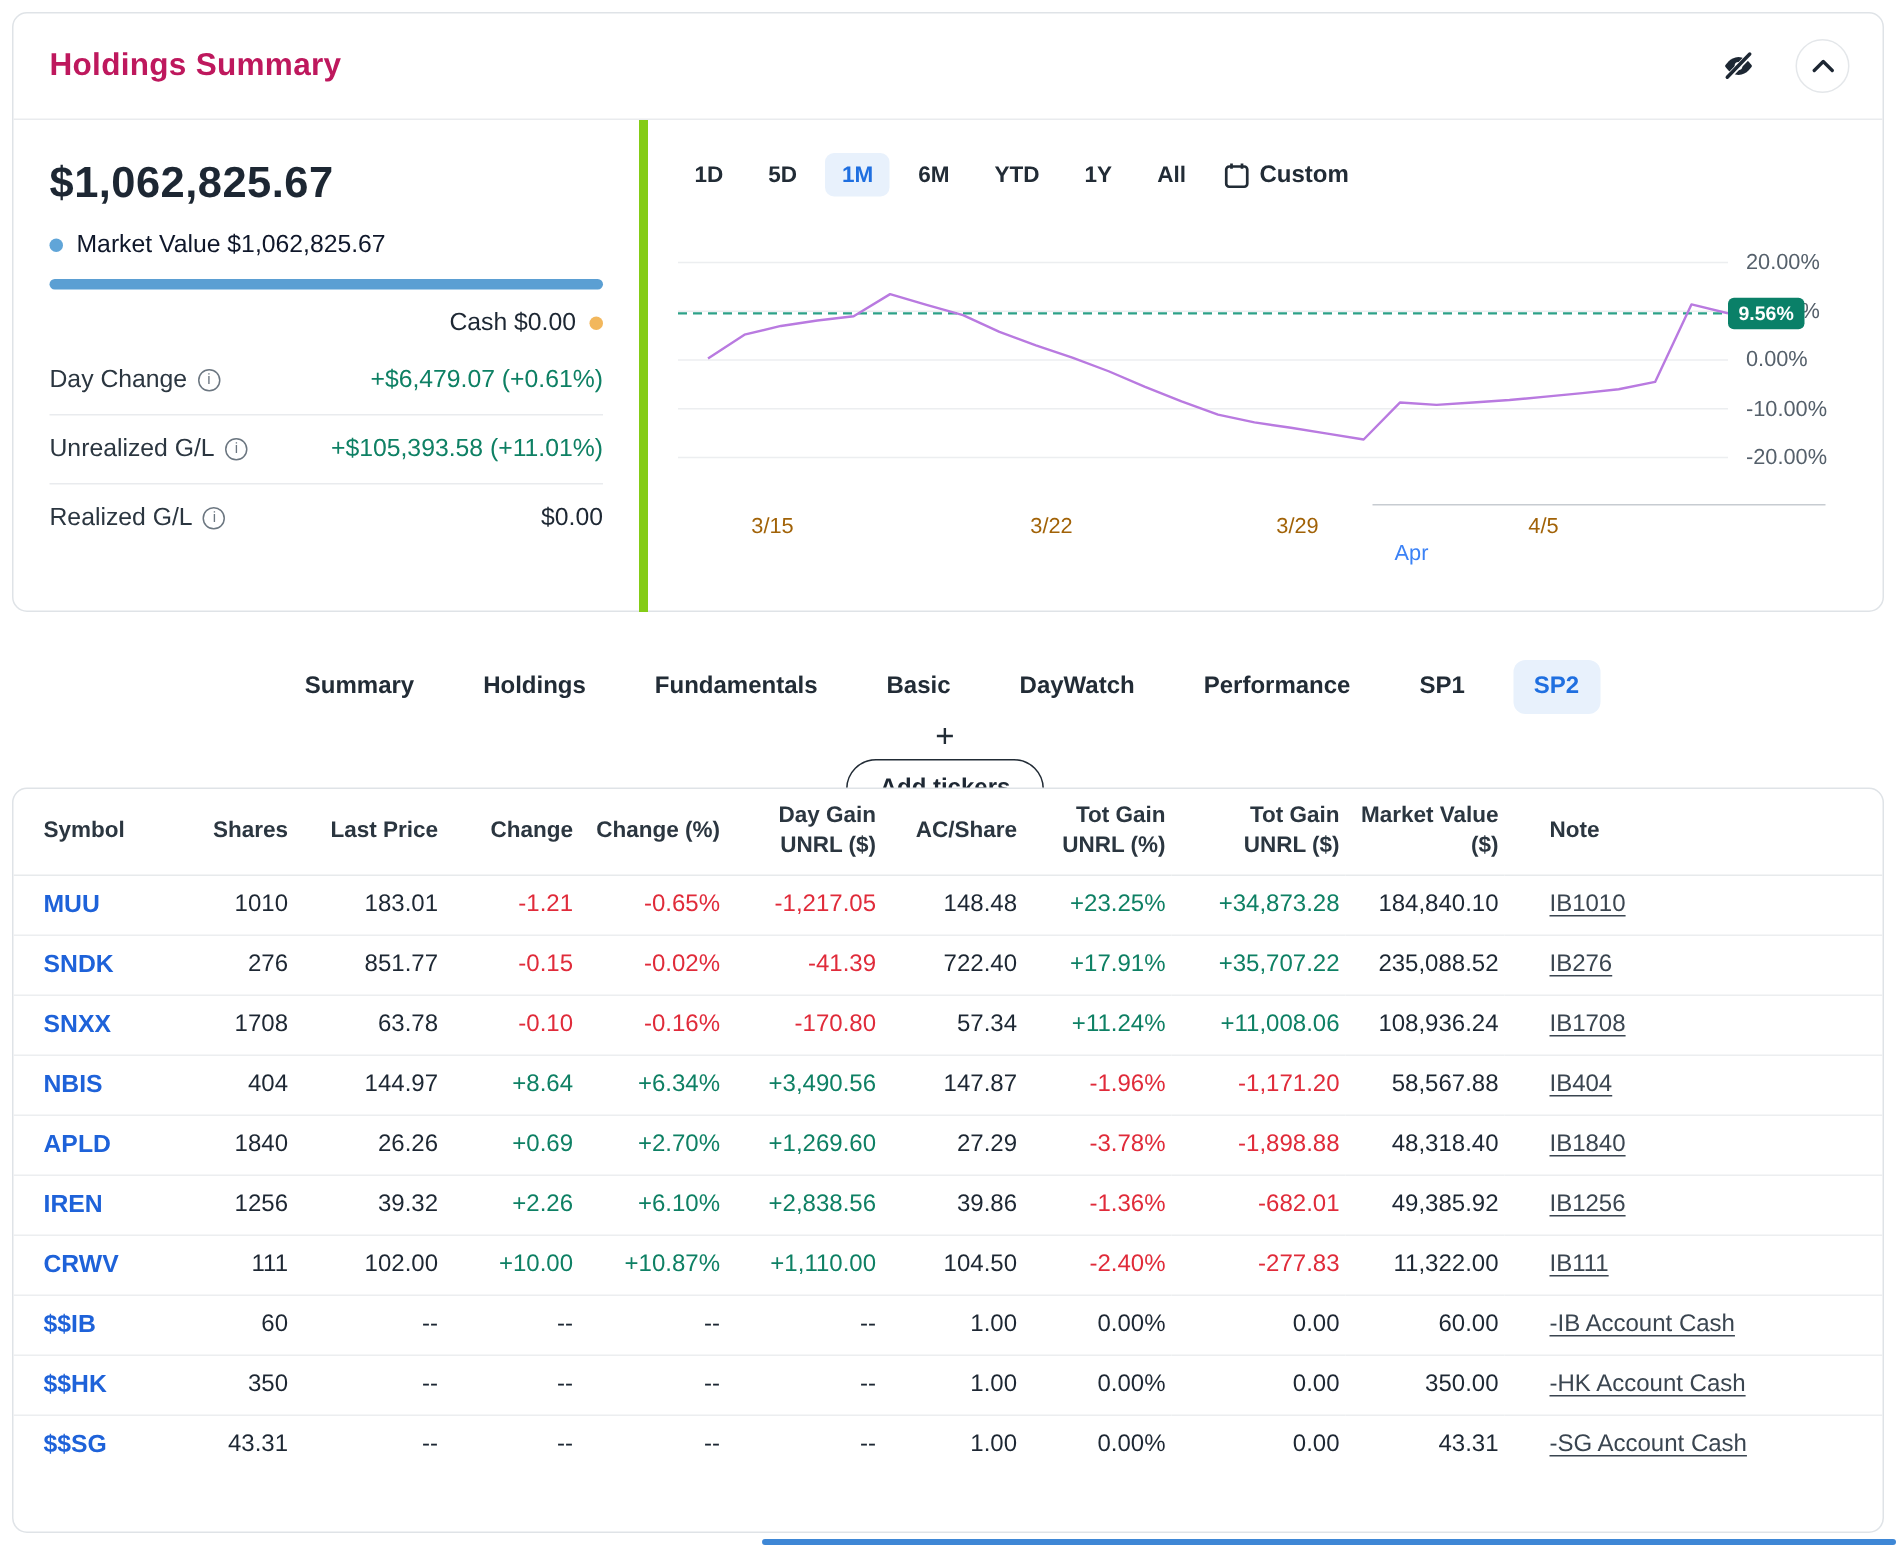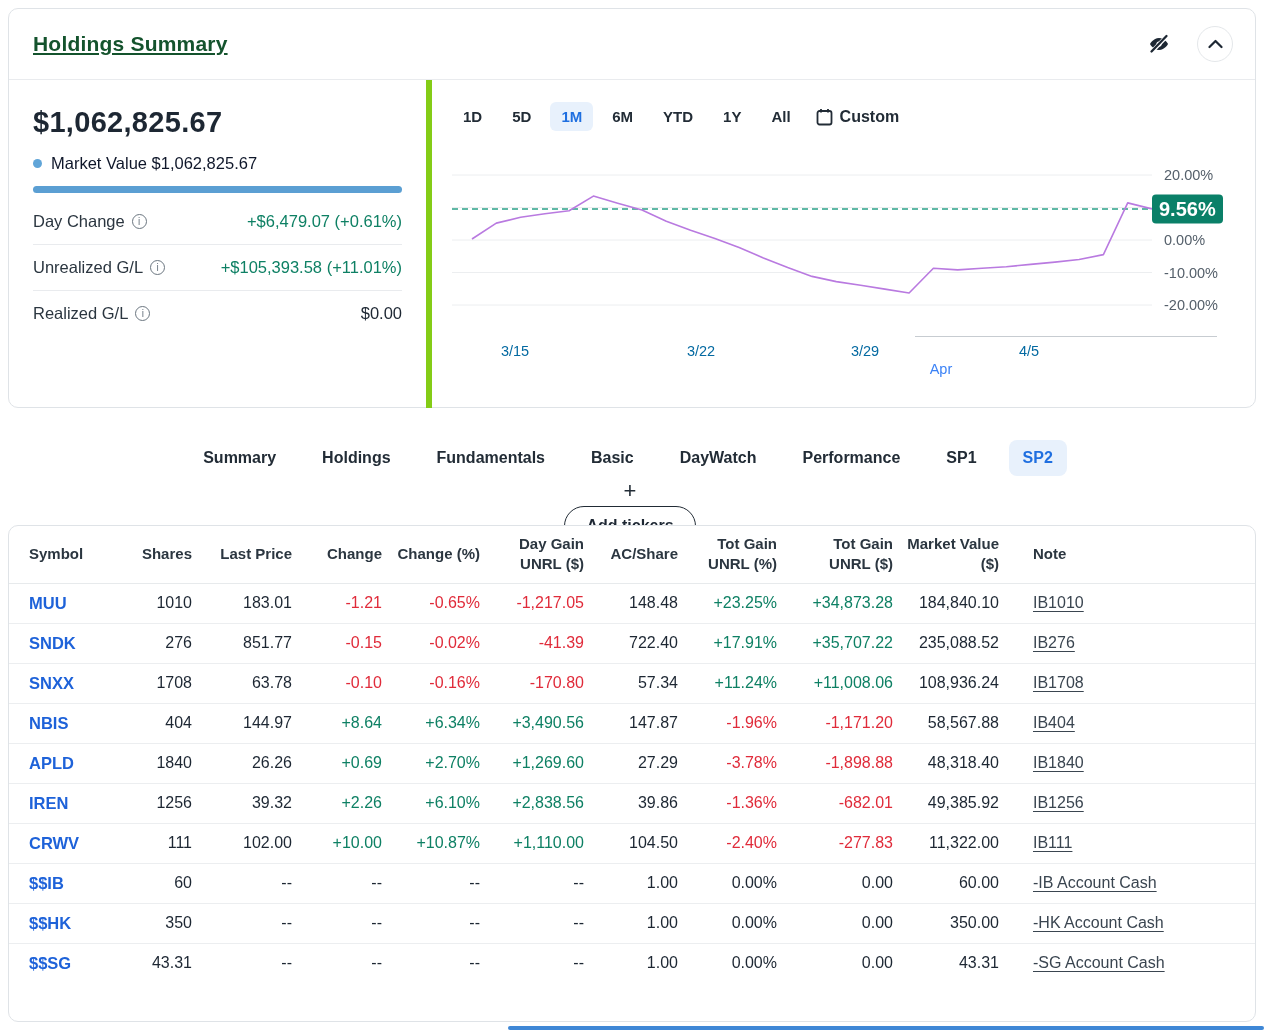--- a/index.html
+++ b/index.html
@@ -4,21 +4,21 @@
 <style>
   * { margin:0; padding:0; box-sizing:border-box; }
   html,body { background:#fff; }
   body { font-family:"Liberation Sans", sans-serif; color:#222c36; }
   .page { position:relative; width:1264px; height:1030px; background:#fff; overflow:hidden; }
 
   .card { position:absolute; left:8px; width:1248px; background:#fff; border:1px solid #dfe3e7; border-radius:10px; }
   .summary-card { top:8px; height:400px; }
 
   .card-header { height:71px; border-bottom:1px solid #e9ebee; display:flex; align-items:center; justify-content:space-between; padding:0 22px 0 24px; }
-  .card-header h1 { font-size:21px; font-weight:bold; color:#14532d; letter-spacing:.2px;text-decoration:underline; }
+  .card-header h1 { font-size:21px; font-weight:bold; color:#be185d; letter-spacing:.2px; }
   .header-actions { display:flex; align-items:center; gap:26px; }
   .icon-btn { display:inline-flex; cursor:pointer; color:#1d2733; }
   .collapse-btn { width:36px; height:36px; border-radius:50%; border:1px solid #e4e7ea; background:#fff; display:flex; align-items:center; justify-content:center; cursor:pointer; color:#1d2733; }
 
   .card-body { display:flex; height:328px; }
   .summary-left { width:423px; border-right:6px solid #84cc16; padding:26px 24px 16px 24px; }
   .total-value { font-size:29px; font-weight:bold; color:#1d2733; letter-spacing:.3px; }
   .mv-row { margin-top:15px; display:flex; align-items:center; gap:9px; font-size:16.5px; color:#0f172a; }
   .dot { width:9px; height:9px; border-radius:50%; display:inline-block; }
   .bar { margin-top:13px; height:7px; border-radius:4px; width:100%; }
@@ -32,24 +32,24 @@
 
   .chart-col { flex:1; padding:22px 0 0 20px; position:relative; }
   .range-tabs { display:flex; align-items:center; gap:8px; }
   .range-tab { font-size:15px; font-weight:bold; color:#222c36; padding:6px 11px; border-radius:6px; cursor:pointer; }
   .range-tab.active { color:#1f6fe0; background:#e8f1fc; }
   .custom-tab { display:flex; align-items:center; gap:7px; font-size:16px; font-weight:bold; color:#222c36; margin-left:6px; cursor:pointer; }
 
   .chart-wrap { position:relative; margin-top:34px; height:230px;text-decoration:underline; }
   .plot { position:absolute; left:0; top:0; width:700px; height:150px; }
   .y-label { position:absolute; left:712px; transform:translateY(-50%); font-size:14.5px; color:#55606b; white-space:nowrap; z-index:1; }
-  .x-label { position:absolute; top:178px; transform:translateX(-50%); font-size:14.5px; color:#0369a1; }
+  .x-label { position:absolute; top:178px; transform:translateX(-50%); font-size:14.5px; color:#a16207; }
   .apr-line { position:absolute; top:171px; left:463px; width:302px; height:1px; background:#c7ccd1; }
   .month-label { position:absolute; top:196px; left:471px; width:36px; text-align:center; font-size:14.5px; color:#3b82f6; }
-  .baseline-badge { position:absolute; left:700px; top:44px; transform:translateY(-50%); background:#0a8068; color:#fff; font-size:20px; font-weight:bold; padding:3px 7px; border-radius:4px; z-index:2; }
+  .baseline-badge { position:absolute; left:700px; top:44px; transform:translateY(-50%); background:#0a8068; color:#fff; font-size:13px; font-weight:bold; padding:3px 7px; border-radius:4px; z-index:2; }
 
   .main-tabs { position:absolute; top:440px; left:8px; width:1248px; height:56px; display:flex; align-items:center; padding:0 20px 0 16px;flex-direction:column; }
   .main-tab { font-size:16px; font-weight:bold; color:#222c36; padding:9px 14px; margin-right:18px; border-radius:8px; cursor:pointer; white-space:nowrap; }
   .main-tab.active { color:#1f6fe0; background:#e8f1fc; margin-right:4px; }
   .plus-tab { font-size:22px; font-weight:normal; color:#222c36; padding:2px 12px; cursor:pointer; }
   .tabs-divider { width:1px; height:38px; background:#e4e7ea; margin:0 22px 0 208px; }
   .add-tickers { border:1.5px solid #212b35; background:#fff; color:#1d2733; font-size:16px; font-weight:bold; padding:10px 21px; border-radius:24px; cursor:pointer; font-family:"Liberation Sans", sans-serif; }
 
   .table-card { top:525px; height:497px; overflow:hidden; }
   table { width:100%; border-collapse:collapse; table-layout:fixed; }
@@ -95,20 +95,24 @@
 
     <div class="card-body">
 
       <div class="summary-left">
         <div class="total-value">$1,062,825.67</div>
         <div class="mv-row">
           <span class="dot" id="mv-dot" style="background: rgb(96, 165, 216);"></span>
           <span>Market Value $1,062,825.67</span>
         </div>
         <div class="bar" id="alloc-bar" style="background: rgb(91, 159, 211);"></div>
+        <div class="cash-row">
+          <span>Cash $0.00</span>
+          <span class="dot" id="cash-dot" style="background: rgb(242, 183, 92);"></span>
+        </div>
         <div class="summary-rows" id="summary-rows">
             <div class="s-row">
               <span class="lbl">
                 <span>Day Change</span>
                 <span class="info-i">i</span>
               </span>
               <span class="val-pos">+$6,479.07 (+0.61%)</span>
             </div>
             <div class="s-row">
               <span class="lbl">

